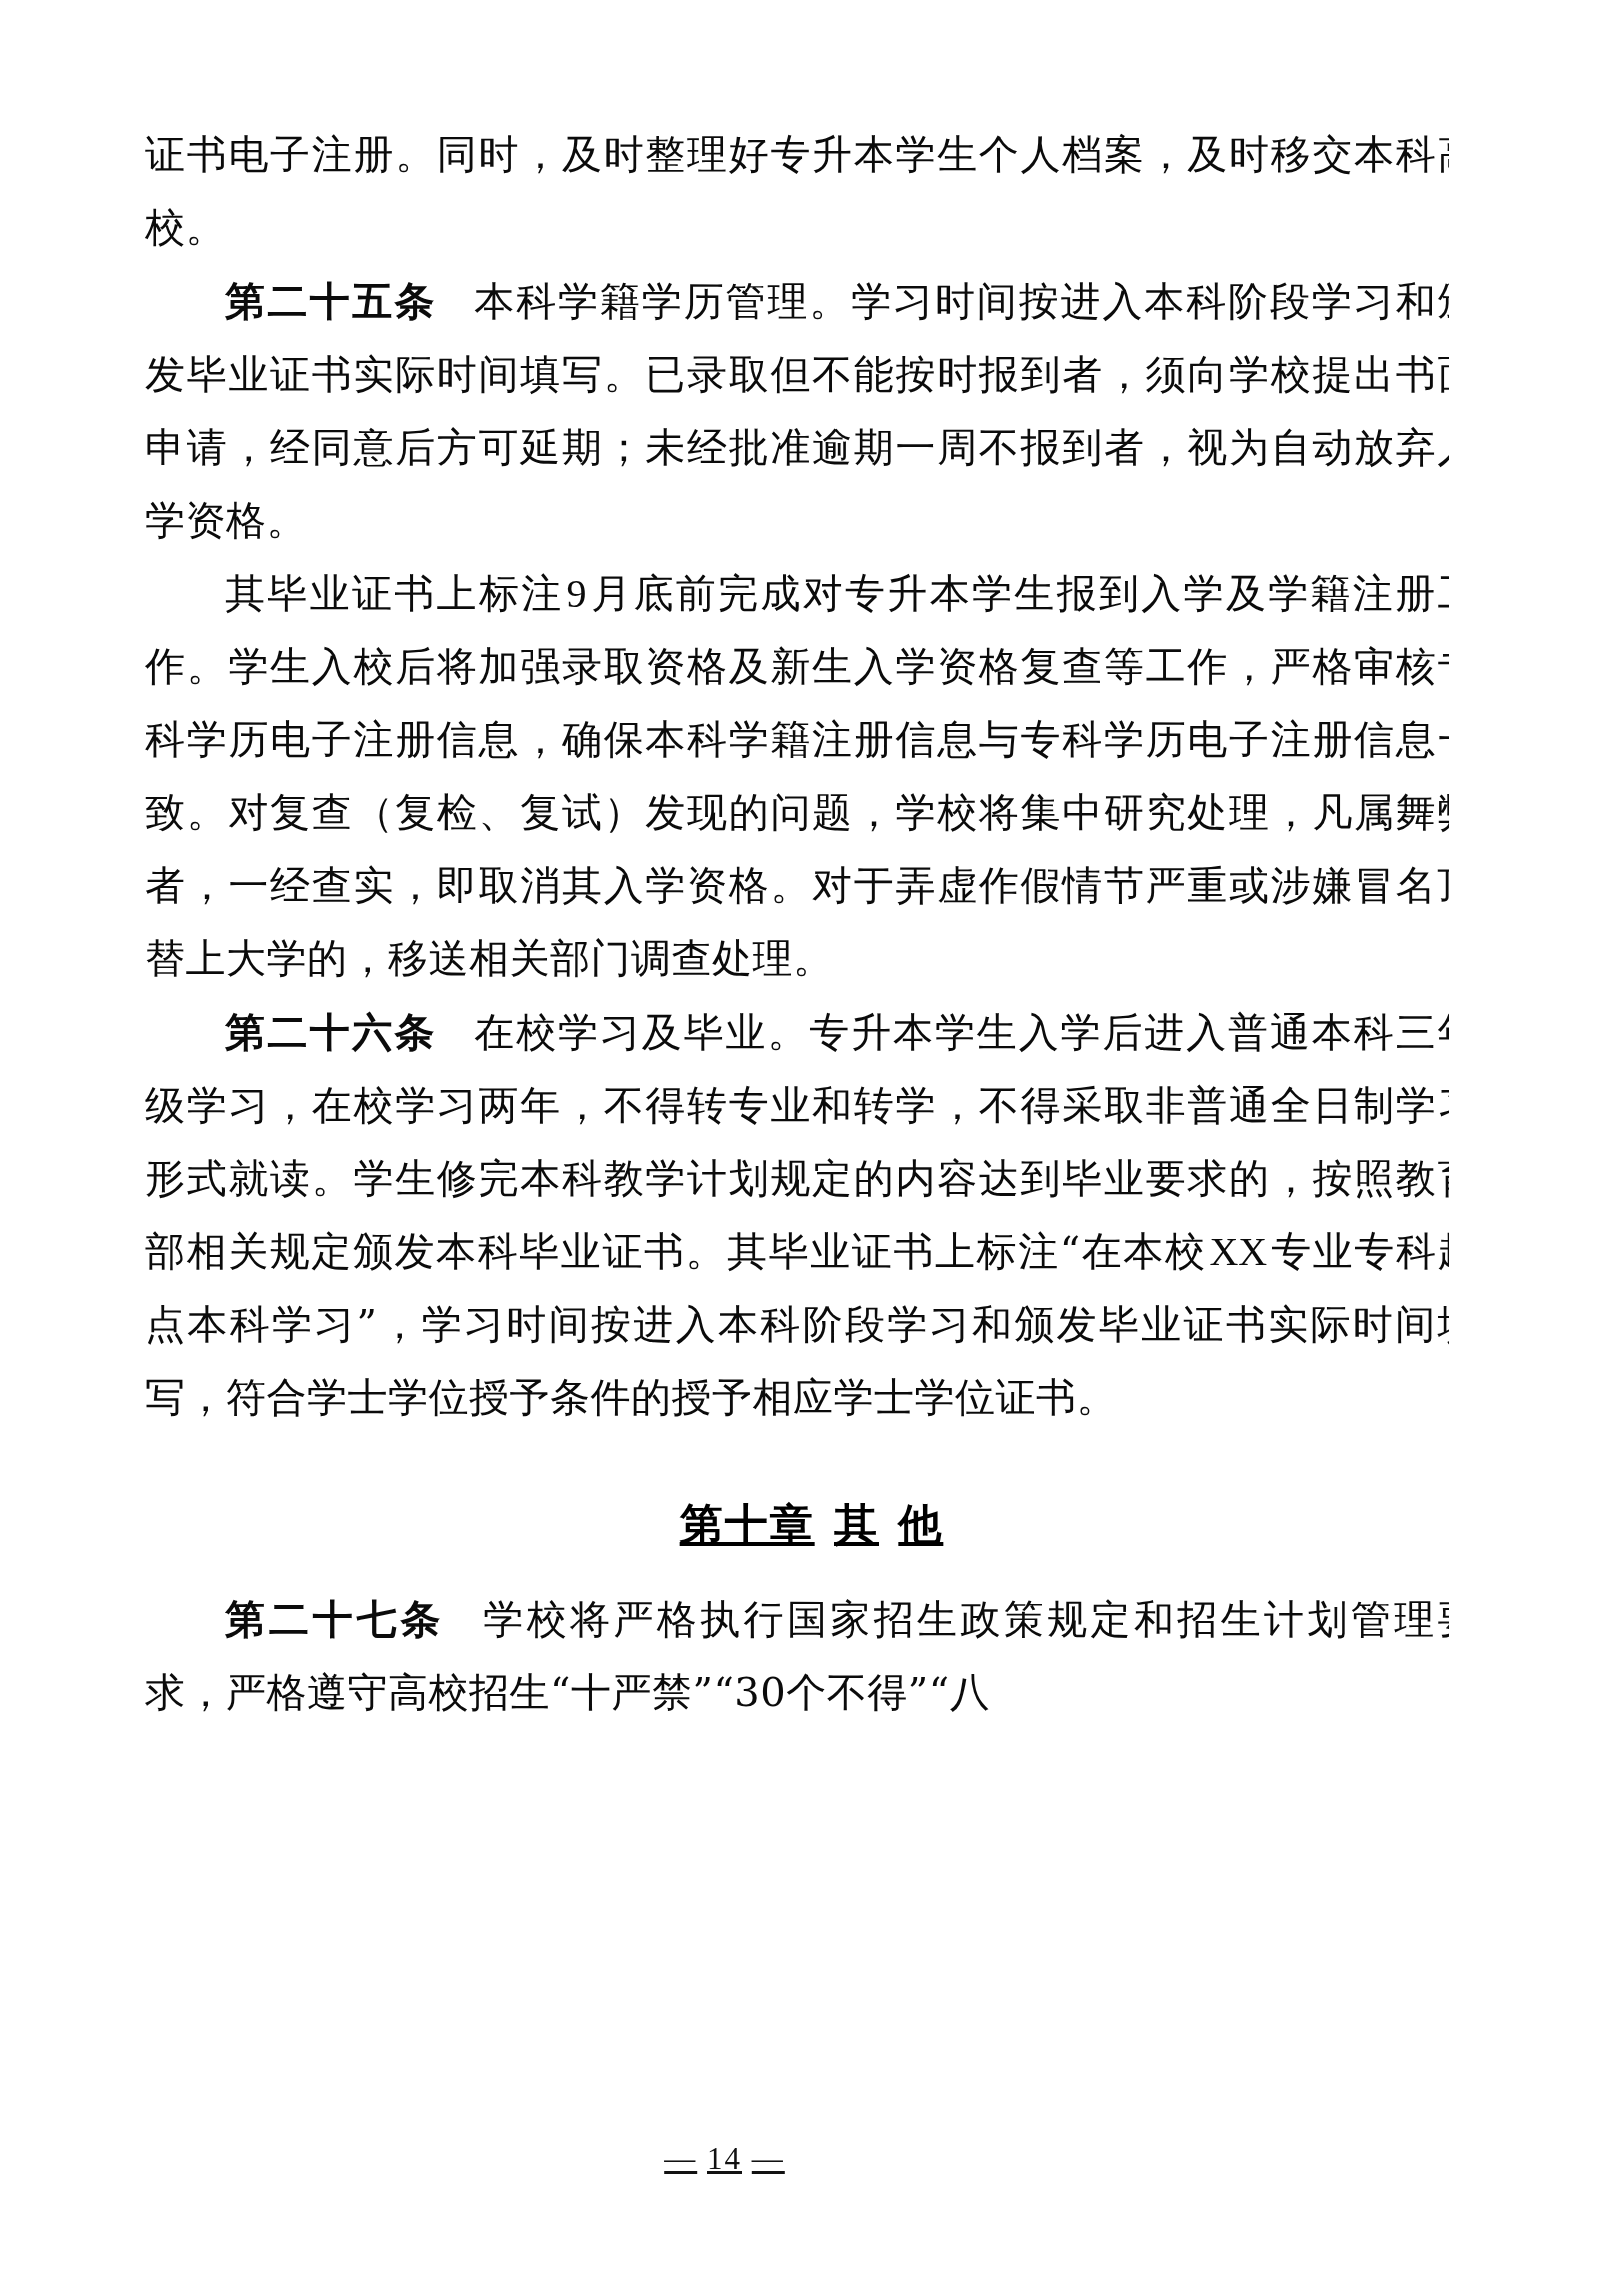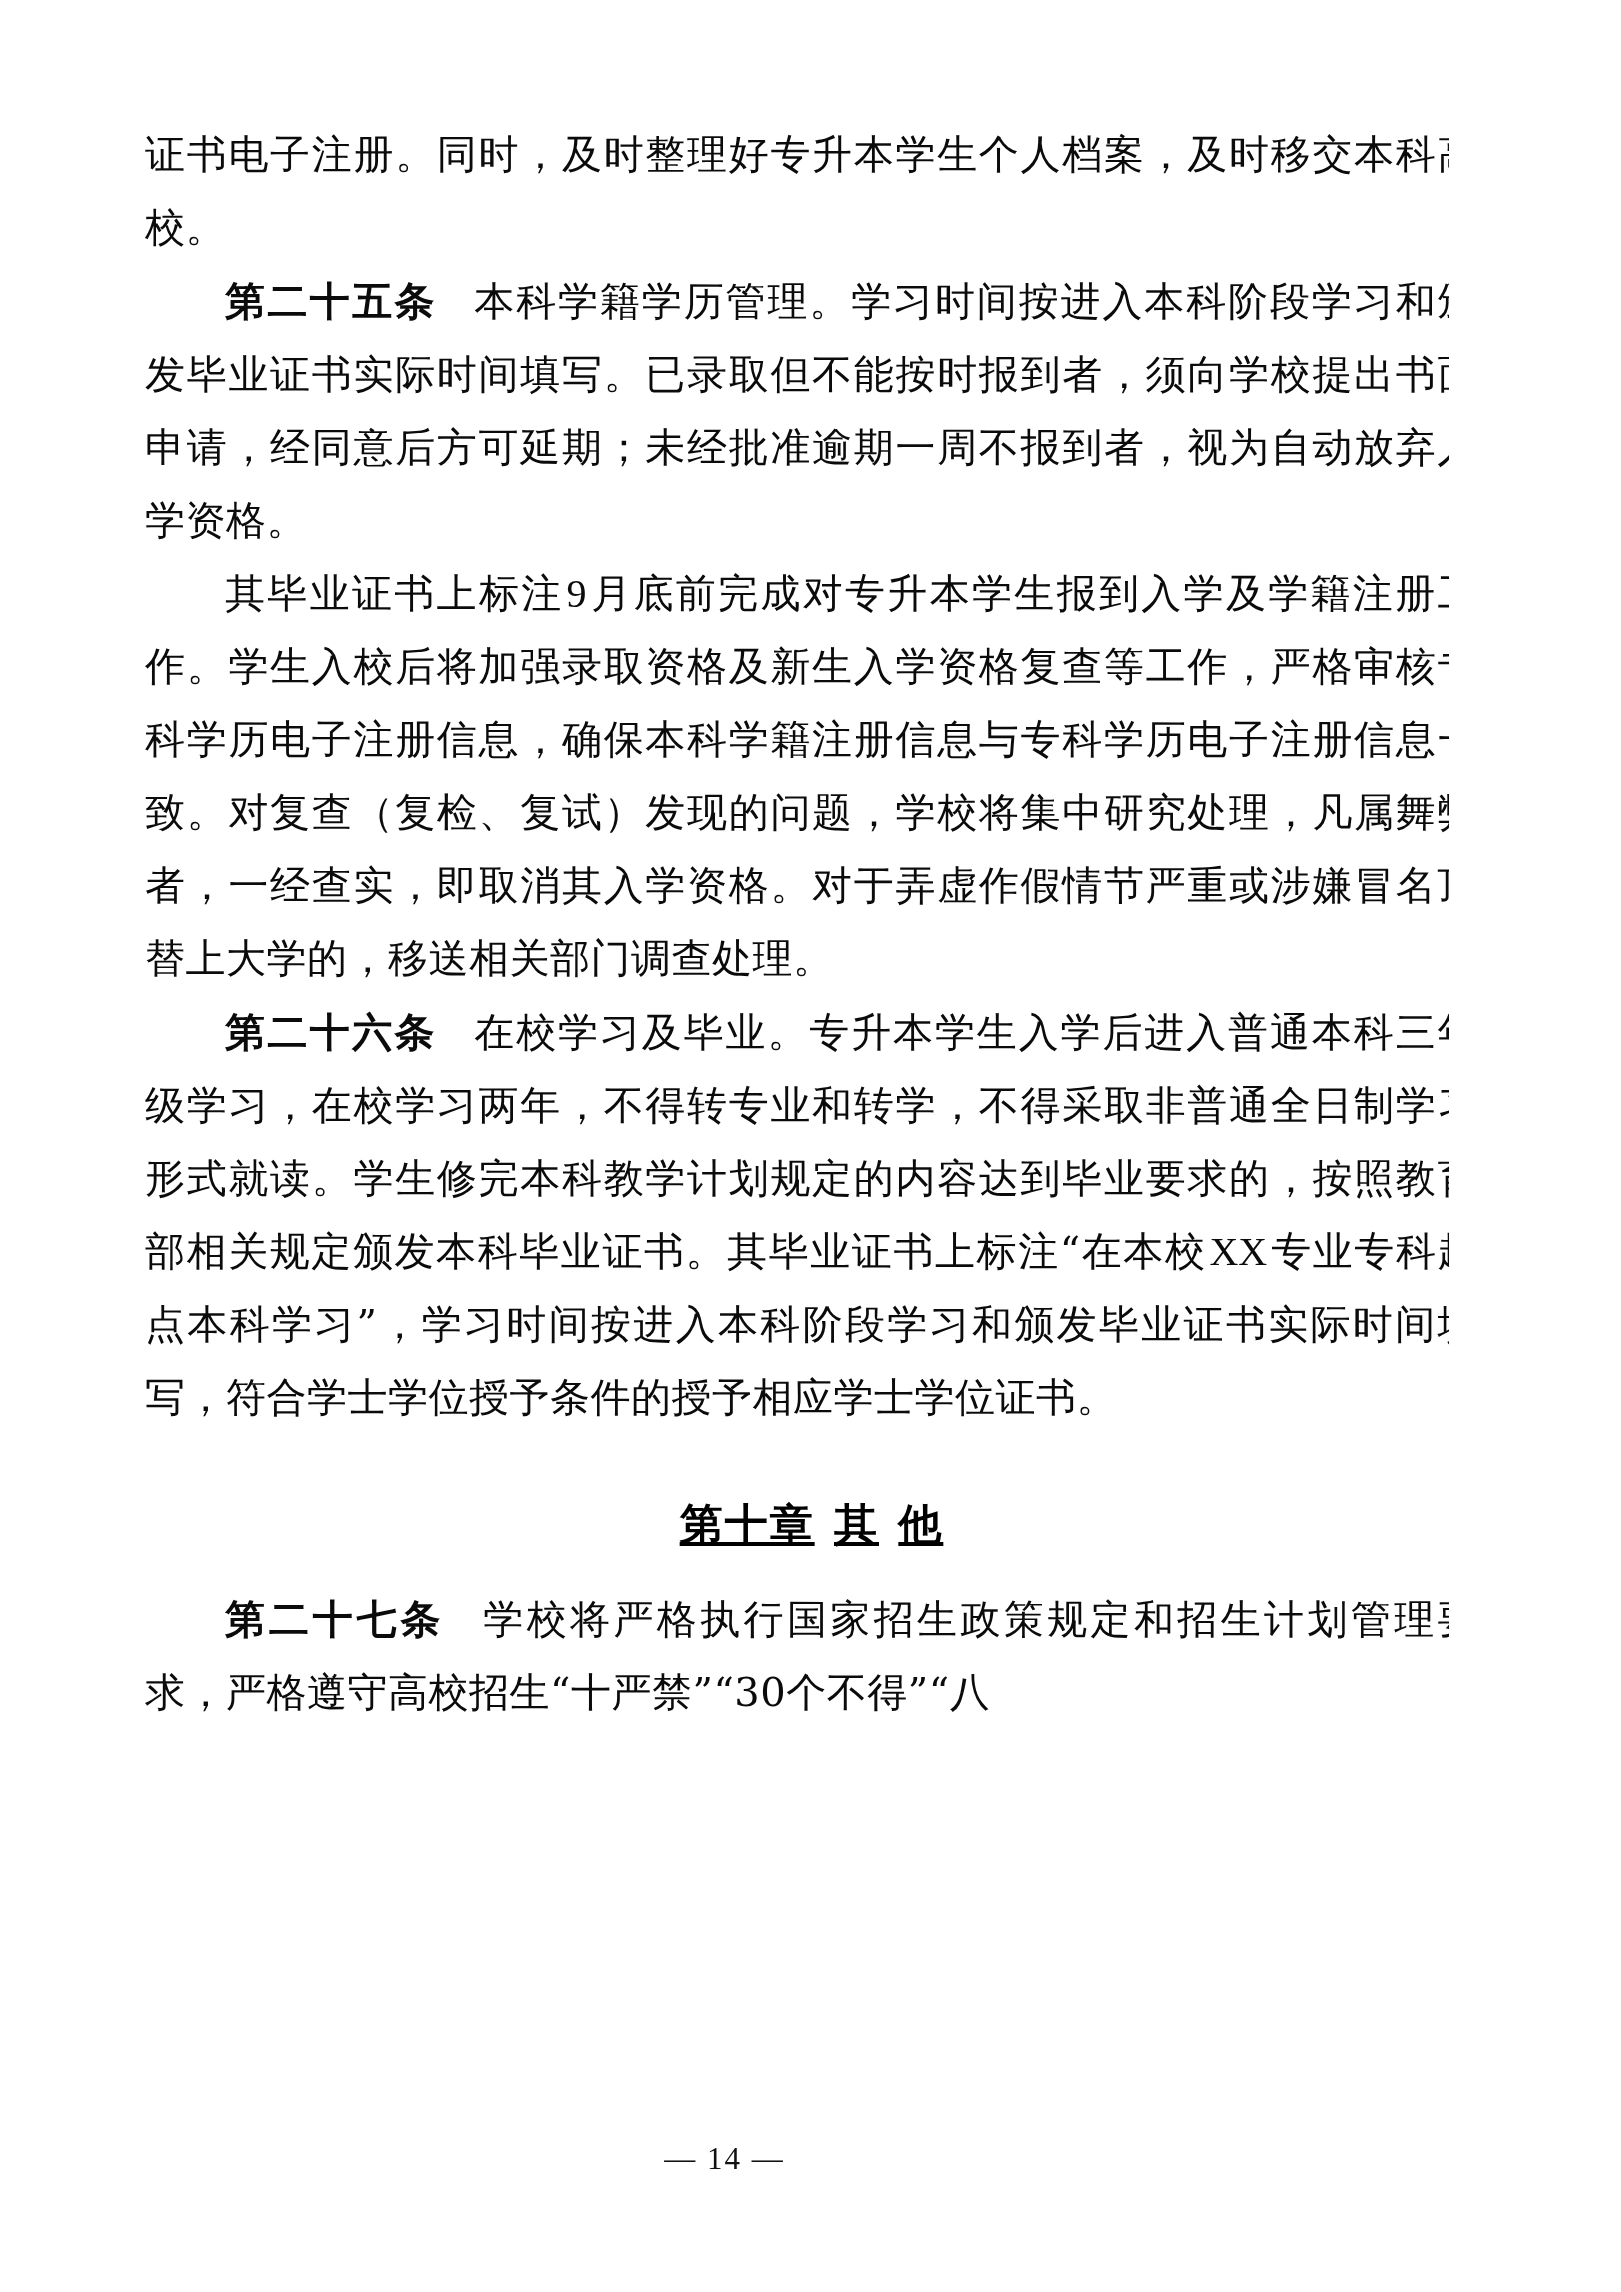--- a/index.html
+++ b/index.html
@@ -75,20 +75,21 @@
   .footer {
     position: absolute;
     left: 0;
     right: 0;
     bottom: 116px;
     text-align: center;
     font-family: "Liberation Serif", "DejaVu Serif", serif;
     font-size: 31px;
     color: #111111;
     letter-spacing: 2px;
+    text-decoration: underline;
   }
   .footer .dash {
     padding: 0 9.8px;
   }
 </style>
 </head>
 <body>
 
 <div class="page">
 

